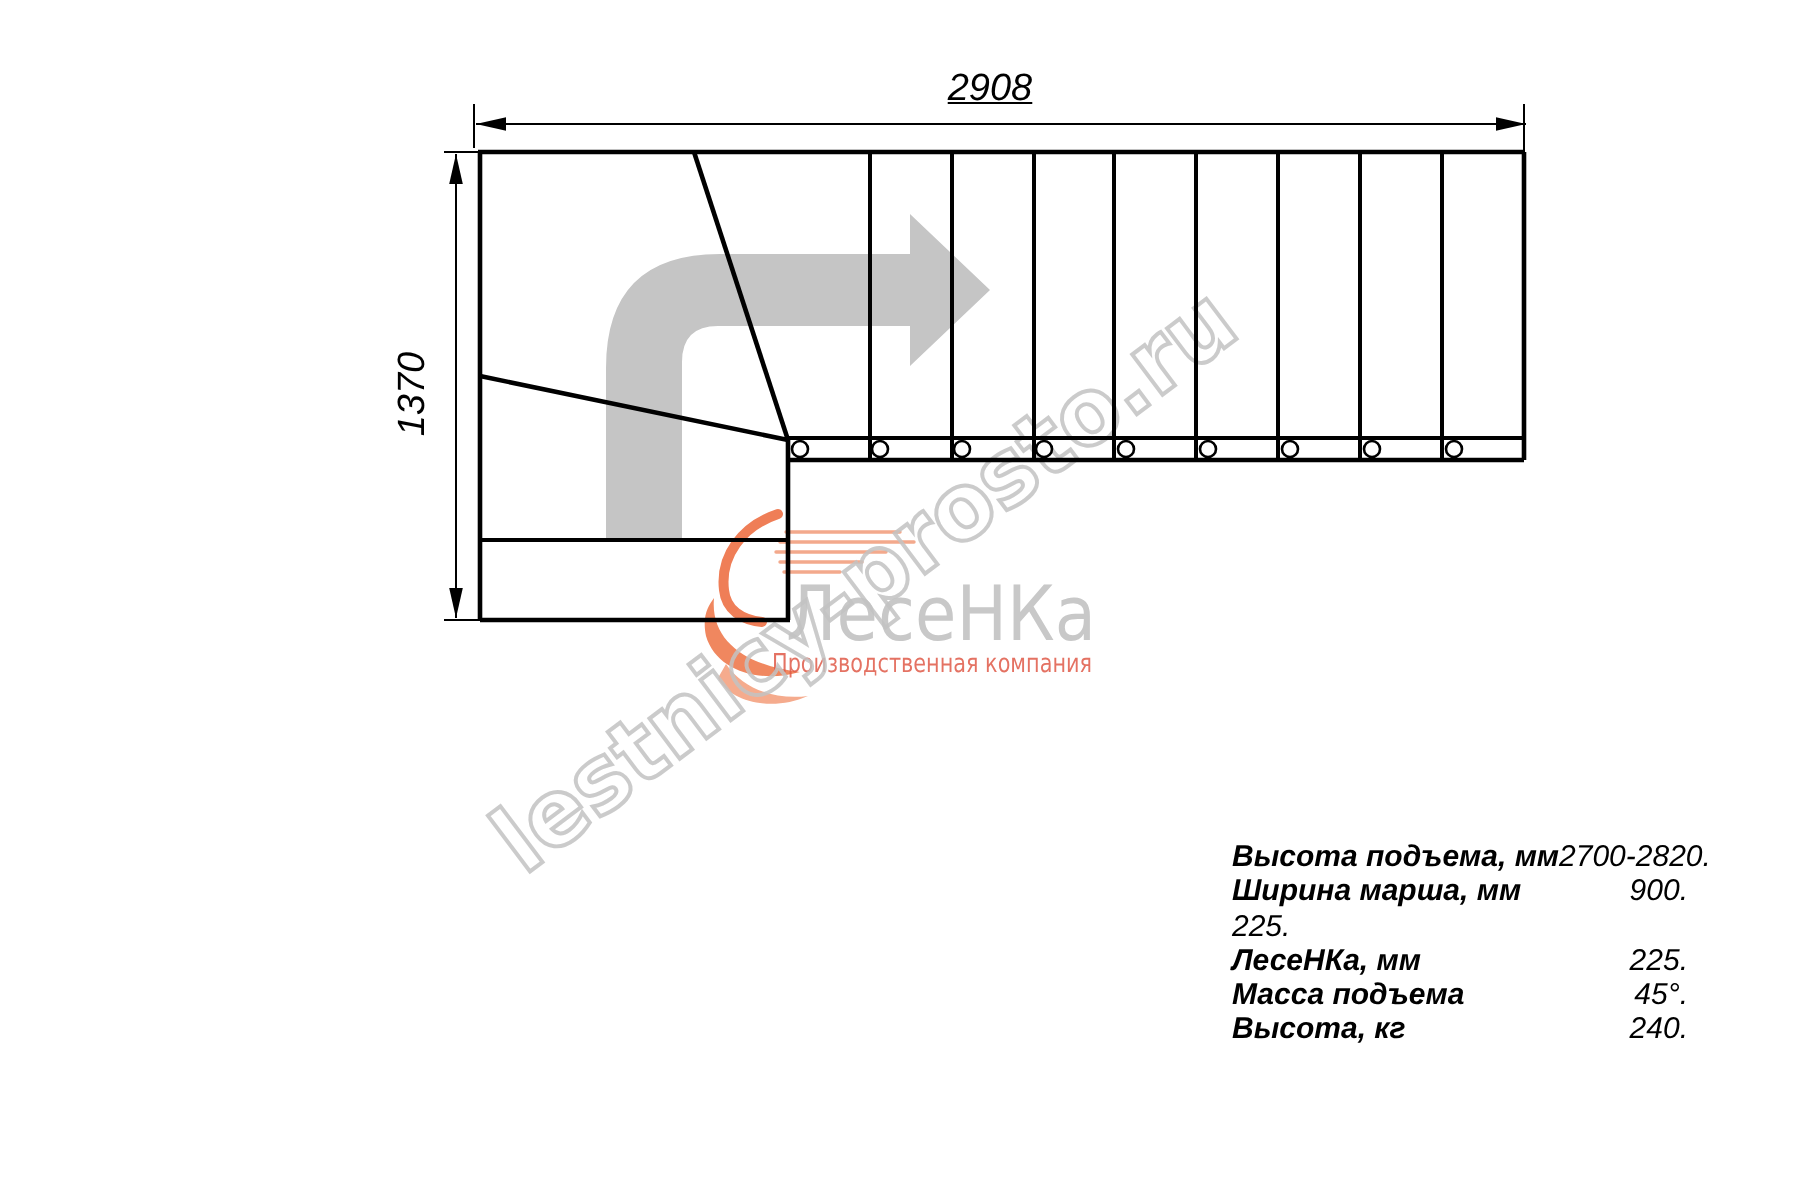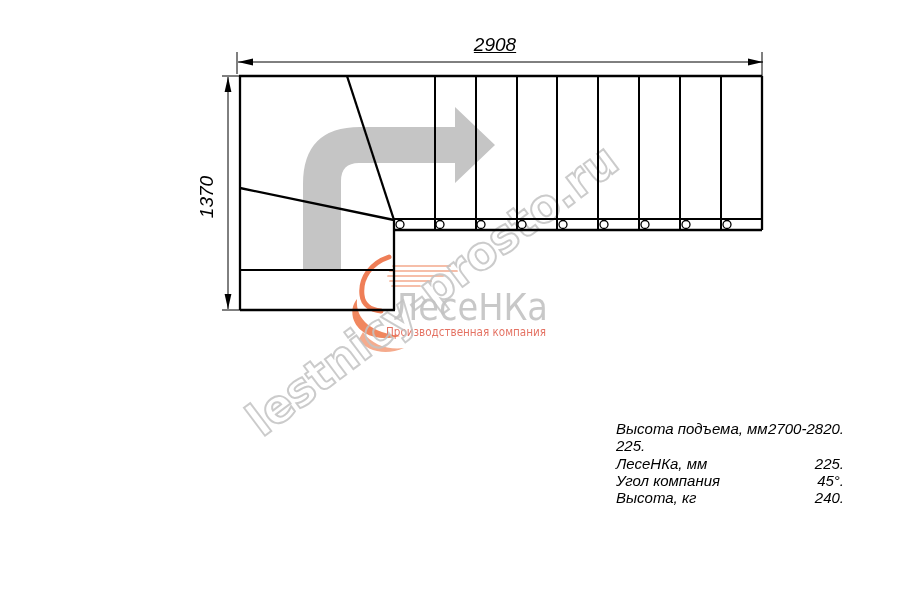--- a/index.html
+++ b/index.html
@@ -6,21 +6,21 @@
   .canvas{position:relative;width:900px;height:600px;background:#ffffff;overflow:hidden;
           font-family:"Liberation Sans",sans-serif;}
   svg{position:absolute;left:0;top:0;}
   .dim-label{position:absolute;color:#000;font-style:italic;font-size:19px;
              font-family:"Liberation Sans",sans-serif;text-align:center;}
   .dim-width{left:452px;top:34px;width:86px;text-decoration:underline;}
   .dim-height{left:177px;top:186px;width:60px;height:22px;transform:rotate(-90deg);}
   .specs{position:absolute;left:616px;top:420px;width:228px;color:#000;}
   .spec-row{display:flex;justify-content:space-between;line-height:17.3px;
             font-size:15px;font-style:italic;}
-  .spec-label{white-space:nowrap;}
+  .spec-label{white-space:nowrap;font-weight:bold;}
   .spec-value{white-space:nowrap;text-align:right;}
   .wm-site-text{font-family:"DejaVu Sans",sans-serif;font-weight:bold;}
   .logo-name-text{font-family:"DejaVu Sans",sans-serif;}
   .logo-sub-text{font-family:"DejaVu Sans",sans-serif;}
 </style>
 </head>
 <body>
 
 <div class="canvas">
 
@@ -108,28 +108,32 @@
 
   <div class="dim-label dim-width">2908</div>
   <div class="dim-label dim-height">1370</div>
 
   <div class="specs">
     <div class="spec-row">
       <span class="spec-label">Высота подъема, мм</span>
       <span class="spec-value">2700-2820.</span>
     </div>
     <div class="spec-row">
+      <span class="spec-label">Ширина марша, мм</span>
+      <span class="spec-value">900.</span>
+    </div>
+    <div class="spec-row">
       <span class="spec-value">225.</span>
     </div>
     <div class="spec-row">
       <span class="spec-label">ЛесеНКа, мм</span>
       <span class="spec-value">225.</span>
     </div>
     <div class="spec-row">
-      <span class="spec-label">Угол компания</span>
+      <span class="spec-label">Масса подъема</span>
       <span class="spec-value">45°.</span>
     </div>
     <div class="spec-row">
       <span class="spec-label">Высота, кг</span>
       <span class="spec-value">240.</span>
     </div>
   </div>
 
 </div>
 

